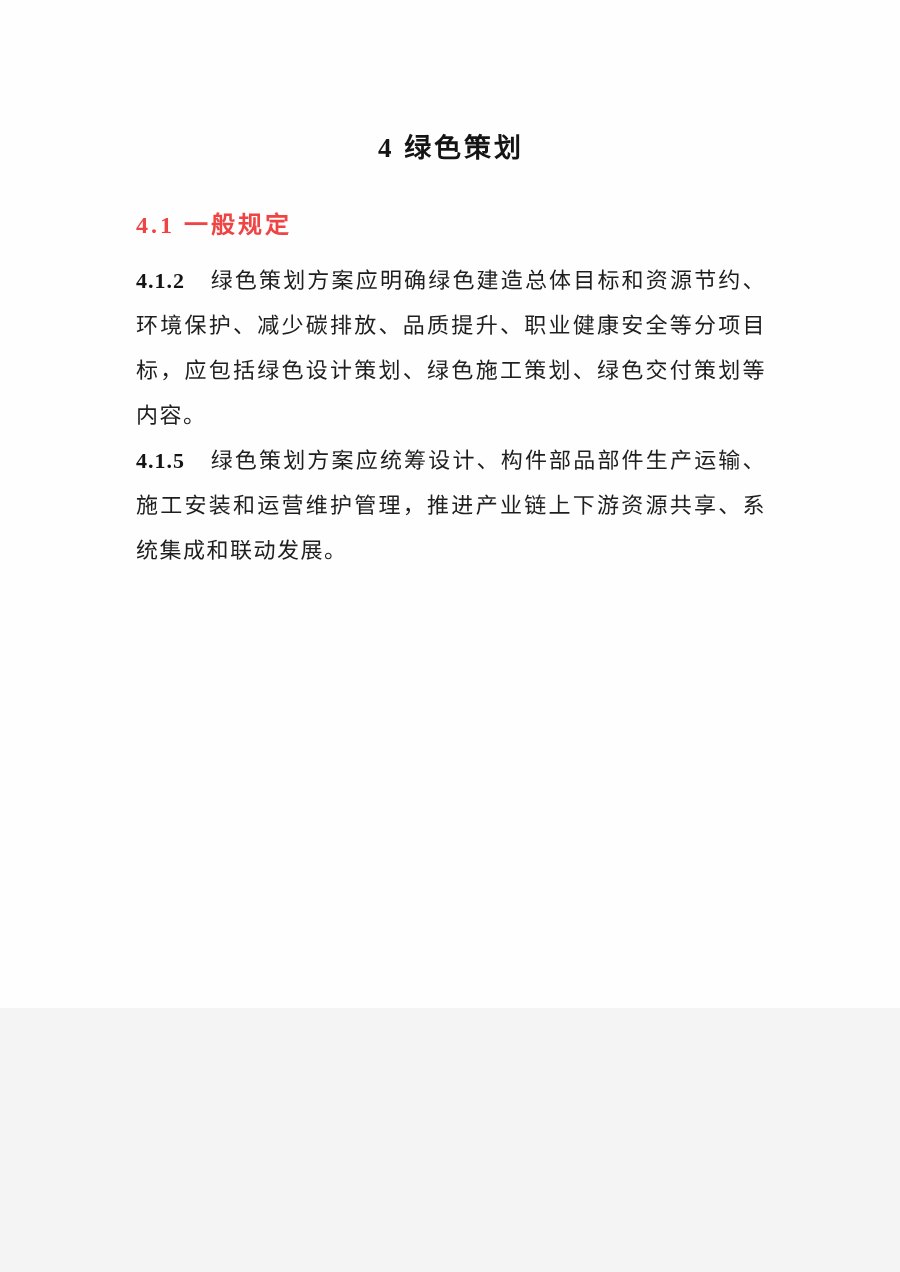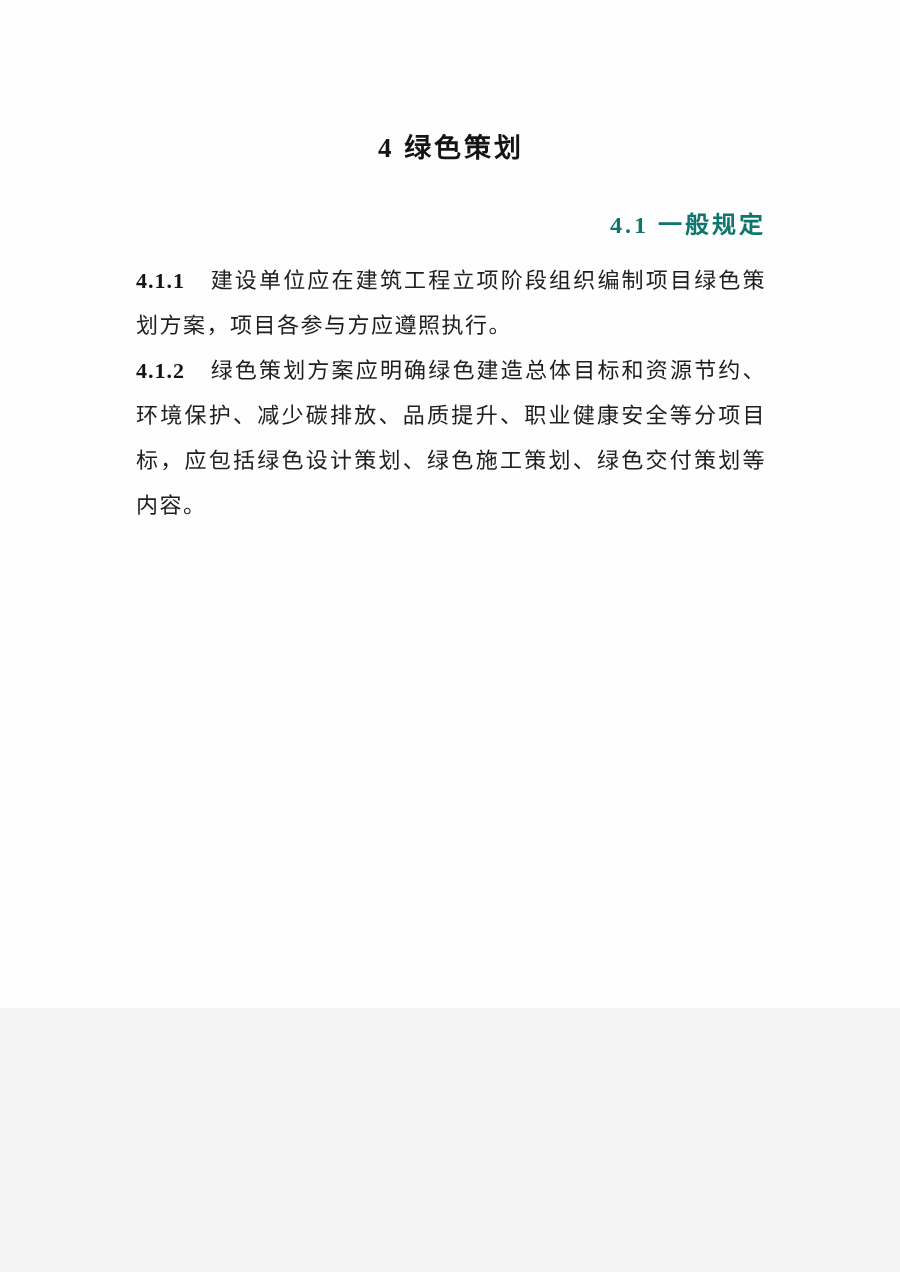--- a/index.html
+++ b/index.html
@@ -26,23 +26,23 @@
     font-weight: 700;
     text-align: center;
     letter-spacing: 3px;
     color: #141414;
   }
   .section-heading {
     margin: 42px 0 0 0;
     font-size: 24px;
     line-height: 34px;
     font-weight: 700;
-    text-align: right;
+    text-align: left;
     letter-spacing: 3px;
-    color: #0f766e;
+    color: #ef4444;
   }
   .clauses {
     margin-top: 16px;
     font-size: 22px;
     line-height: 45px;
     letter-spacing: 1.5px;
     text-align: justify;
     text-justify: inter-character;
   }
   .clause {
@@ -70,26 +70,26 @@
 <body>
 
 <div class="page">
 
   <h1 class="doc-title">4 绿色策划</h1>
 
   <h2 class="section-heading">4.1 一般规定</h2>
 
   <div class="clauses">
 
-    <p class="clause"><span class="clause-number">4.1.1</span><span class="clause-text">建设单位应在建筑工程立项阶段组织编制项目绿色策划方案，项目各参与方应遵照执行。</span></p>
 
     <p class="clause"><span class="clause-number">4.1.2</span><span class="clause-text">绿色策划方案应明确绿色建造总体目标和资源节约、环境保护、减少碳排放、品质提升、职业健康安全等分项目标，应包括绿色设计策划、绿色施工策划、绿色交付策划等内容。</span></p>
 
 
 
+    <p class="clause"><span class="clause-number">4.1.5</span><span class="clause-text">绿色策划方案应统筹设计、构件部品部件生产运输、施工安装和运营维护管理，推进产业链上下游资源共享、系统集成和联动发展。</span></p>
 
 
 
   </div>
 
   <div class="page-number">5</div>
 
 </div>
 
 </body></html>

